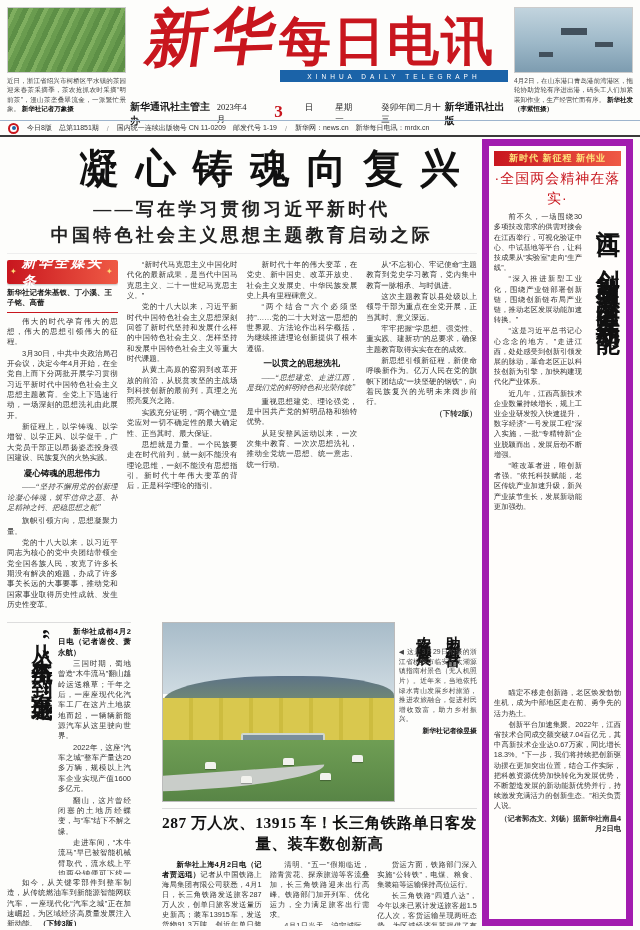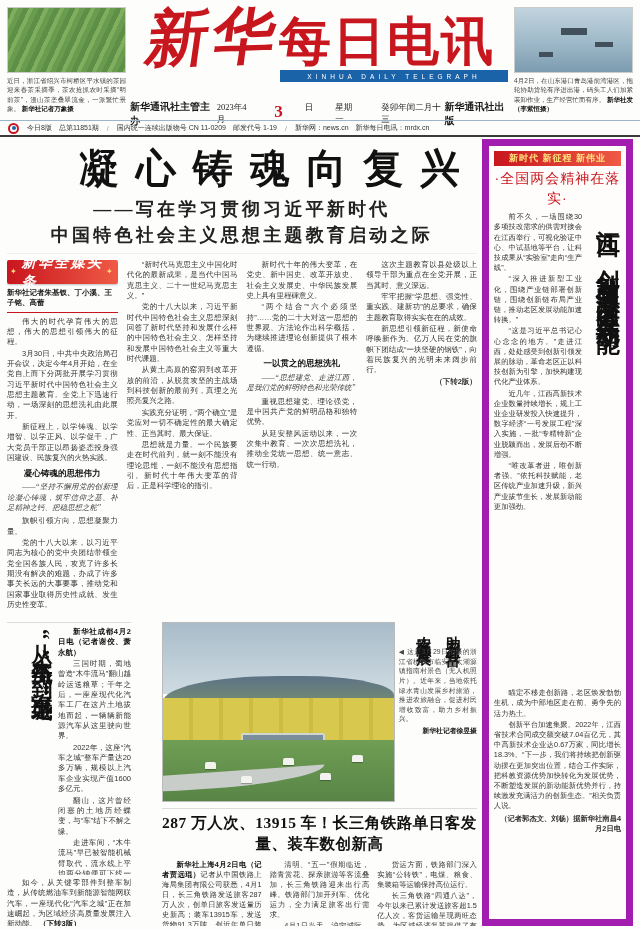--- a/index.html
+++ b/index.html
@@ -228,20 +228,21 @@
             </div>
           <div class="subhead">一以贯之的思想洗礼</div>
           <div class="quote">——“思想建党、走进江西，是我们党的鲜明特色和光荣传统”</div>
           <div>
               <p>重视思想建党、理论强党，是中国共产党的鲜明品格和独特优势。</p>
               <p>从延安整风运动以来，一次次集中教育、一次次思想洗礼，推动全党统一思想、统一意志、统一行动。</p>
             </div>
         </div>
         <div class="col">
           <div>
+              <p>从“不忘初心、牢记使命”主题教育到党史学习教育，党内集中教育一脉相承、与时俱进。</p>
               <p>这次主题教育以县处级以上领导干部为重点在全党开展，正当其时、意义深远。</p>
               <p>牢牢把握“学思想、强党性、重实践、建新功”的总要求，确保主题教育取得实实在在的成效。</p>
               <p>新思想引领新征程，新使命呼唤新作为。亿万人民在党的旗帜下团结成“一块坚硬的钢铁”，向着民族复兴的光明未来阔步前行。</p>
             </div>
           <p class="continued">（下转2版）</p>
         </div>
       </div>
 
       <div class="bzone">
 

